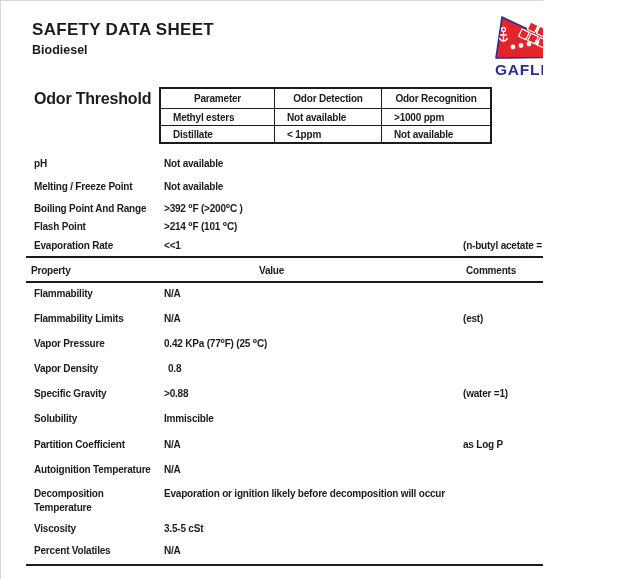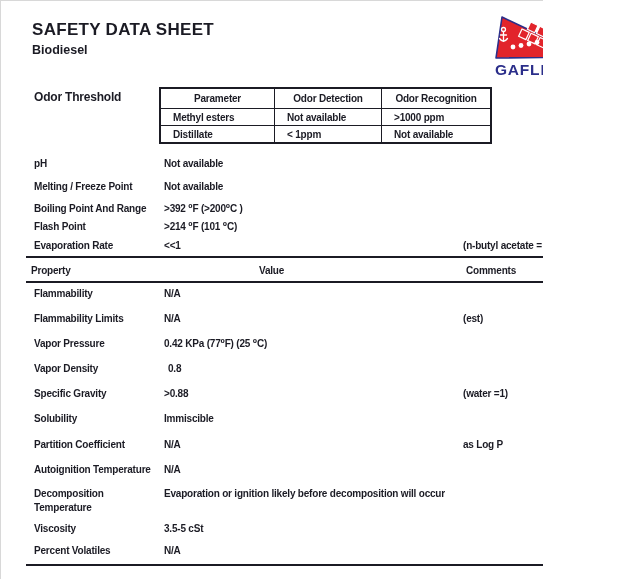--- a/index.html
+++ b/index.html
@@ -13,21 +13,21 @@
   .subtitle{position:absolute;left:31px;top:42px;font-size:12.5px;font-weight:bold;}
   .logo{position:absolute;left:487px;top:7px;width:118px;height:74px;}
 
   .lbl,.val,.cmt{position:absolute;top:0;font-size:10px;font-weight:bold;letter-spacing:-.2px;white-space:nowrap;line-height:14px;}
   .lbl{left:33px;}
   .val{left:163px;}
   .cmt{left:462px;}
   .row{position:absolute;left:0;width:629px;height:16px;padding-left:24px;}
   .row.wrap .lbl{white-space:normal;width:96px;}
 
-  .seclabel{position:absolute;left:33px;top:89px;font-size:12px;font-weight:bold;letter-spacing:-.2px;}
+  .seclabel{position:absolute;left:33px;top:89px;font-size:16px;font-weight:bold;letter-spacing:-.2px;}
 
   table.odor{
     position:absolute;left:158px;top:86px;border-collapse:collapse;
     font-size:10px;font-weight:bold;letter-spacing:-.2px;color:#1b1b24;
     border:2px solid #1b1b24;
   }
   table.odor th,table.odor td{border:1px solid #1b1b24;padding:2px 12px;white-space:nowrap;}
   table.odor th{text-align:center;height:15px;}
   table.odor td{text-align:left;height:12px;margin-left:44px;}
   .c1{width:89px;}.c2{width:82px;}.c3{width:84px;}

